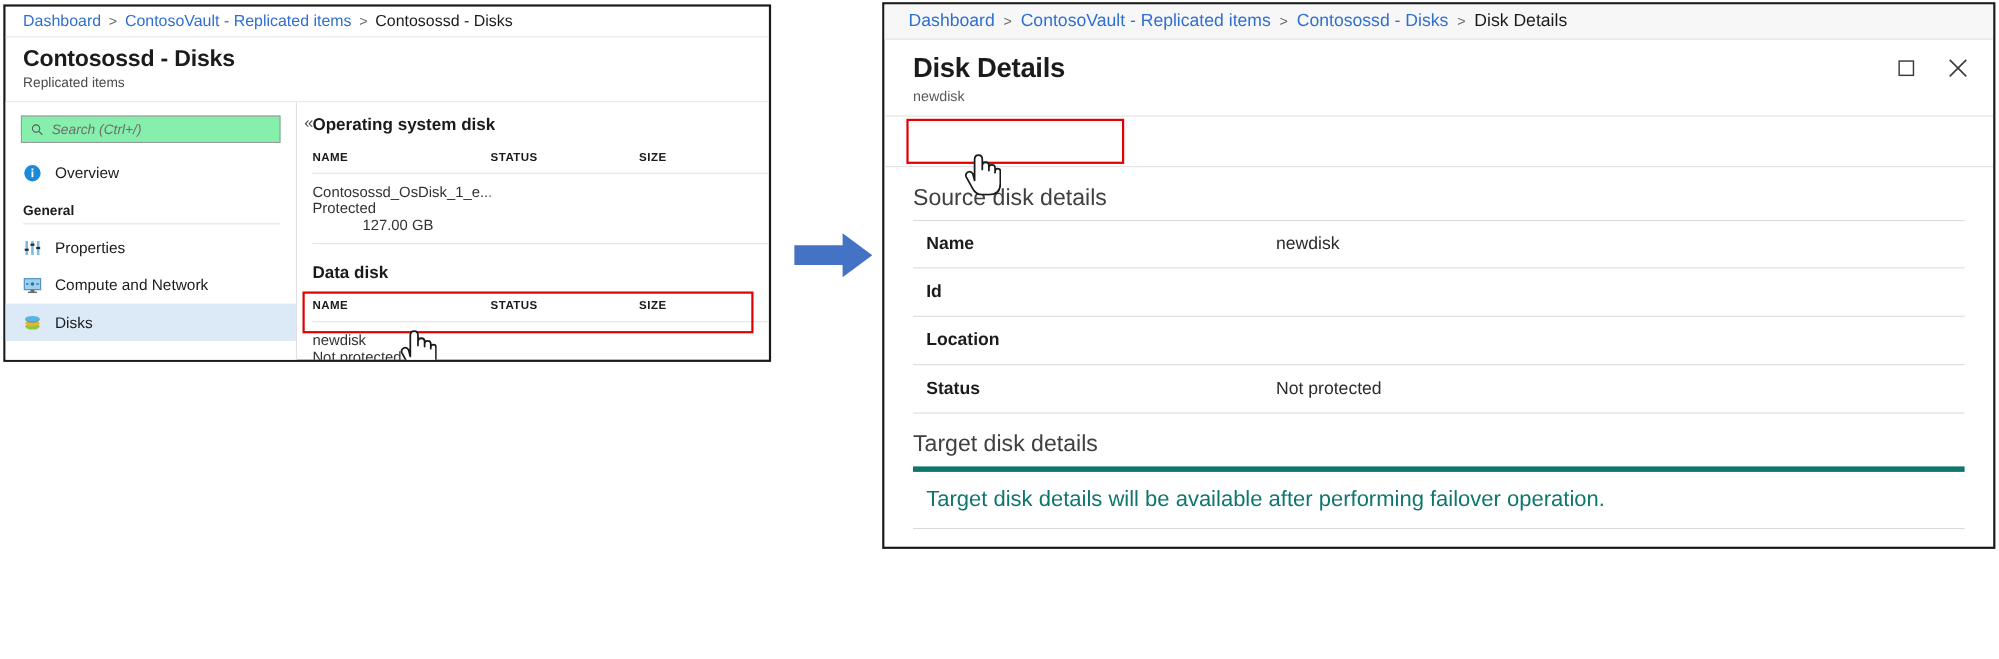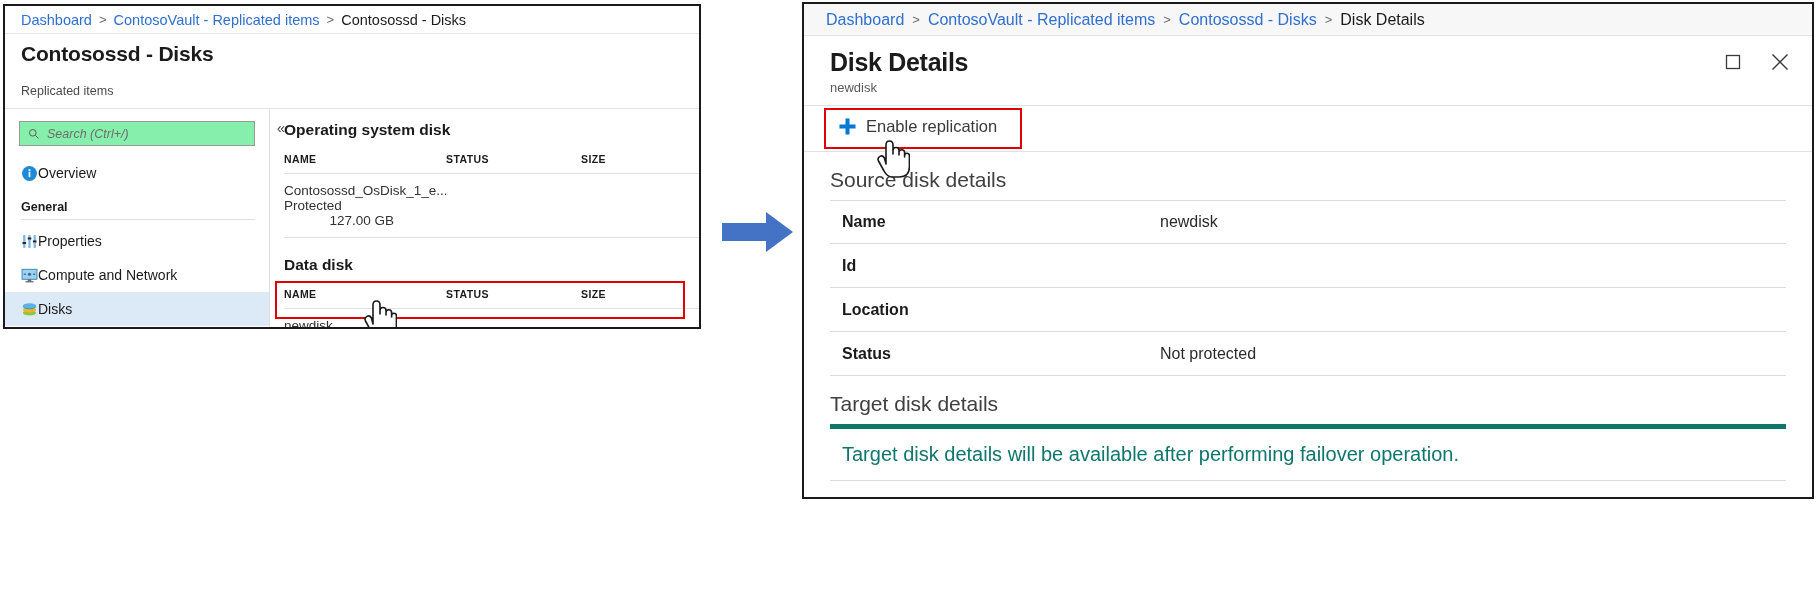--- a/index.html
+++ b/index.html
@@ -24,42 +24,42 @@
     padding: 0 0 0 16px; gap: 7px;
     border-bottom: 1px solid #e6e6e6;
     font-size: 14.5px;
   }
   .crumb-link { color: #2f6fd0; white-space: nowrap; }
   .crumb-last { color: #1b1b1b; white-space: nowrap; }
   .crumb-sep { color: #6b6b6b; font-size: 13px; }
 
   .l-title-block { padding: 8px 0 10px 16px; }
   .l-title { font-size: 21px; font-weight: 700; color: #1b1b1b; letter-spacing: -0.2px; }
-  .l-sub { font-size: 12.5px; color: #4a4a4a; margin-top: 18px; }
+  .l-sub { font-size: 12.5px; color: #4a4a4a; margin-top: 2px; }
 
   .l-body { display: flex; height: 240px; border-top: 1px solid #e6e6e6; }
 
   .l-side {
     width: 265px; position: relative;
     border-right: 1px solid #dfdfdf;
     background: #fff;
   }
   .search-wrap { padding: 12px 14px 0 14px; position: relative; }
   .search-box {
     height: 25px; border: 1px solid #9a9a9a; background: #86efac;
     display: flex; align-items: center; gap: 7px; padding: 0 8px;
   }
   .search-ph { font-size: 12.5px; color: #6e6e6e; font-style: italic; }
   .collapse-chevron {
     position: absolute; right: -16px; top: 10px;
     font-size: 15px; color: #4a4a4a; cursor: pointer;
   }
 
   .nav-item {
-    display: flex; align-items: center; 
+    display: flex; align-items: center; gap: 12px;
     height: 34px; padding-left: 16px; font-size: 14px; color: #1b1b1b;
     cursor: pointer;
   }
   .nav-item.selected { background: #dceaf7; }
   .nav-group {
     font-size: 12.5px; font-weight: 700; color: #1b1b1b;
     padding: 10px 0 5px 16px;
   }
   .nav-rule { height:1px; background:#e0e0e0; margin: 0 14px 4px 16px; }
 
@@ -281,27 +281,20 @@
           <rect x="2.5" y="2.5" width="13" height="13" fill="none" stroke="#3a3a3a" stroke-width="1.3"></rect>
         </svg>
         <svg class="win-btn" width="20" height="20" viewBox="0 0 20 20">
           <line x1="2.5" y1="2.5" x2="17.5" y2="17.5" stroke="#3a3a3a" stroke-width="1.5"></line>
           <line x1="17.5" y1="2.5" x2="2.5" y2="17.5" stroke="#3a3a3a" stroke-width="1.5"></line>
         </svg>
       </div>
     </div>
 
     <div class="cmdbar">
-      <div class="cmd-btn">
-        <svg width="19" height="19" viewBox="0 0 18 18">
-          <rect x="7.1" y="1.4" width="3.8" height="15.2" fill="#0078d4"></rect>
-          <rect x="1.4" y="7.1" width="15.2" height="3.8" fill="#0078d4"></rect>
-        </svg>
-        <span>Enable replication</span>
-      </div>
       <div class="cmd-hl"></div>
       <svg class="hand" style="left:72px; top:28px;" width="34" height="44" viewBox="0 0 34 44">
         <path d="M10 30 L10 11 Q10 7 13.5 7 Q17 7 17 11 L17 20 L17 16.5 Q17 13.5 20 13.5 Q23 13.5 23 16.5 L23 21 L23 18.5 Q23 15.8 25.8 15.8 Q28.6 15.8 28.6 18.5 L28.6 23 L28.6 21.5 Q28.6 19.2 31 19.2 Q33.4 19.2 33.4 21.5 L33.4 33 Q33.4 43 23 43 L17 43 Q11 43 8 37 L2.5 27 Q1 24 4 22.4 Q6.6 21 8.4 24 Z" fill="#ffffff" stroke="#1a1a1a" stroke-width="1.6" stroke-linejoin="round"></path>
       </svg>
     </div>
 
     <div class="r-body">
       <div class="r-sect">Source disk details</div>
 
       <div class="det-row first">

